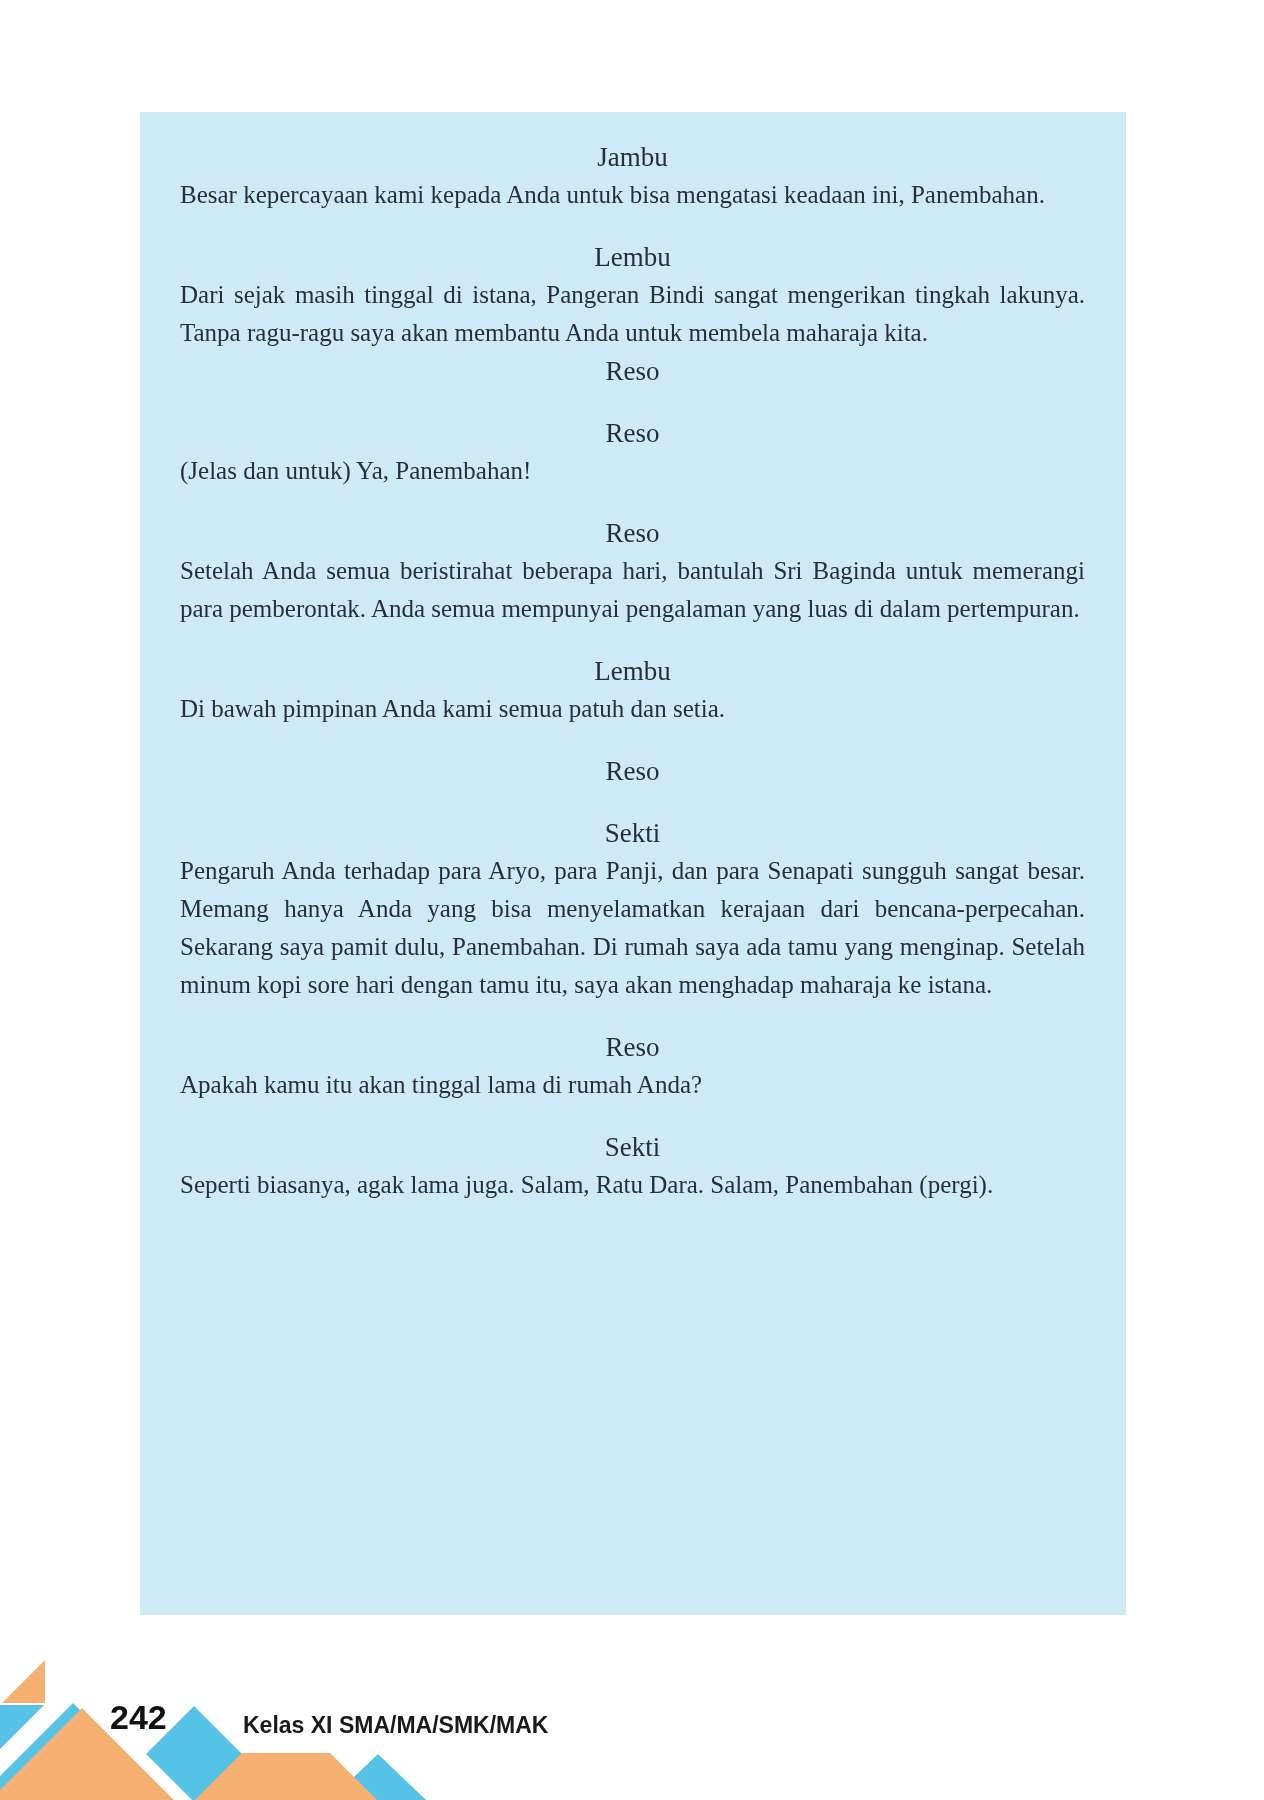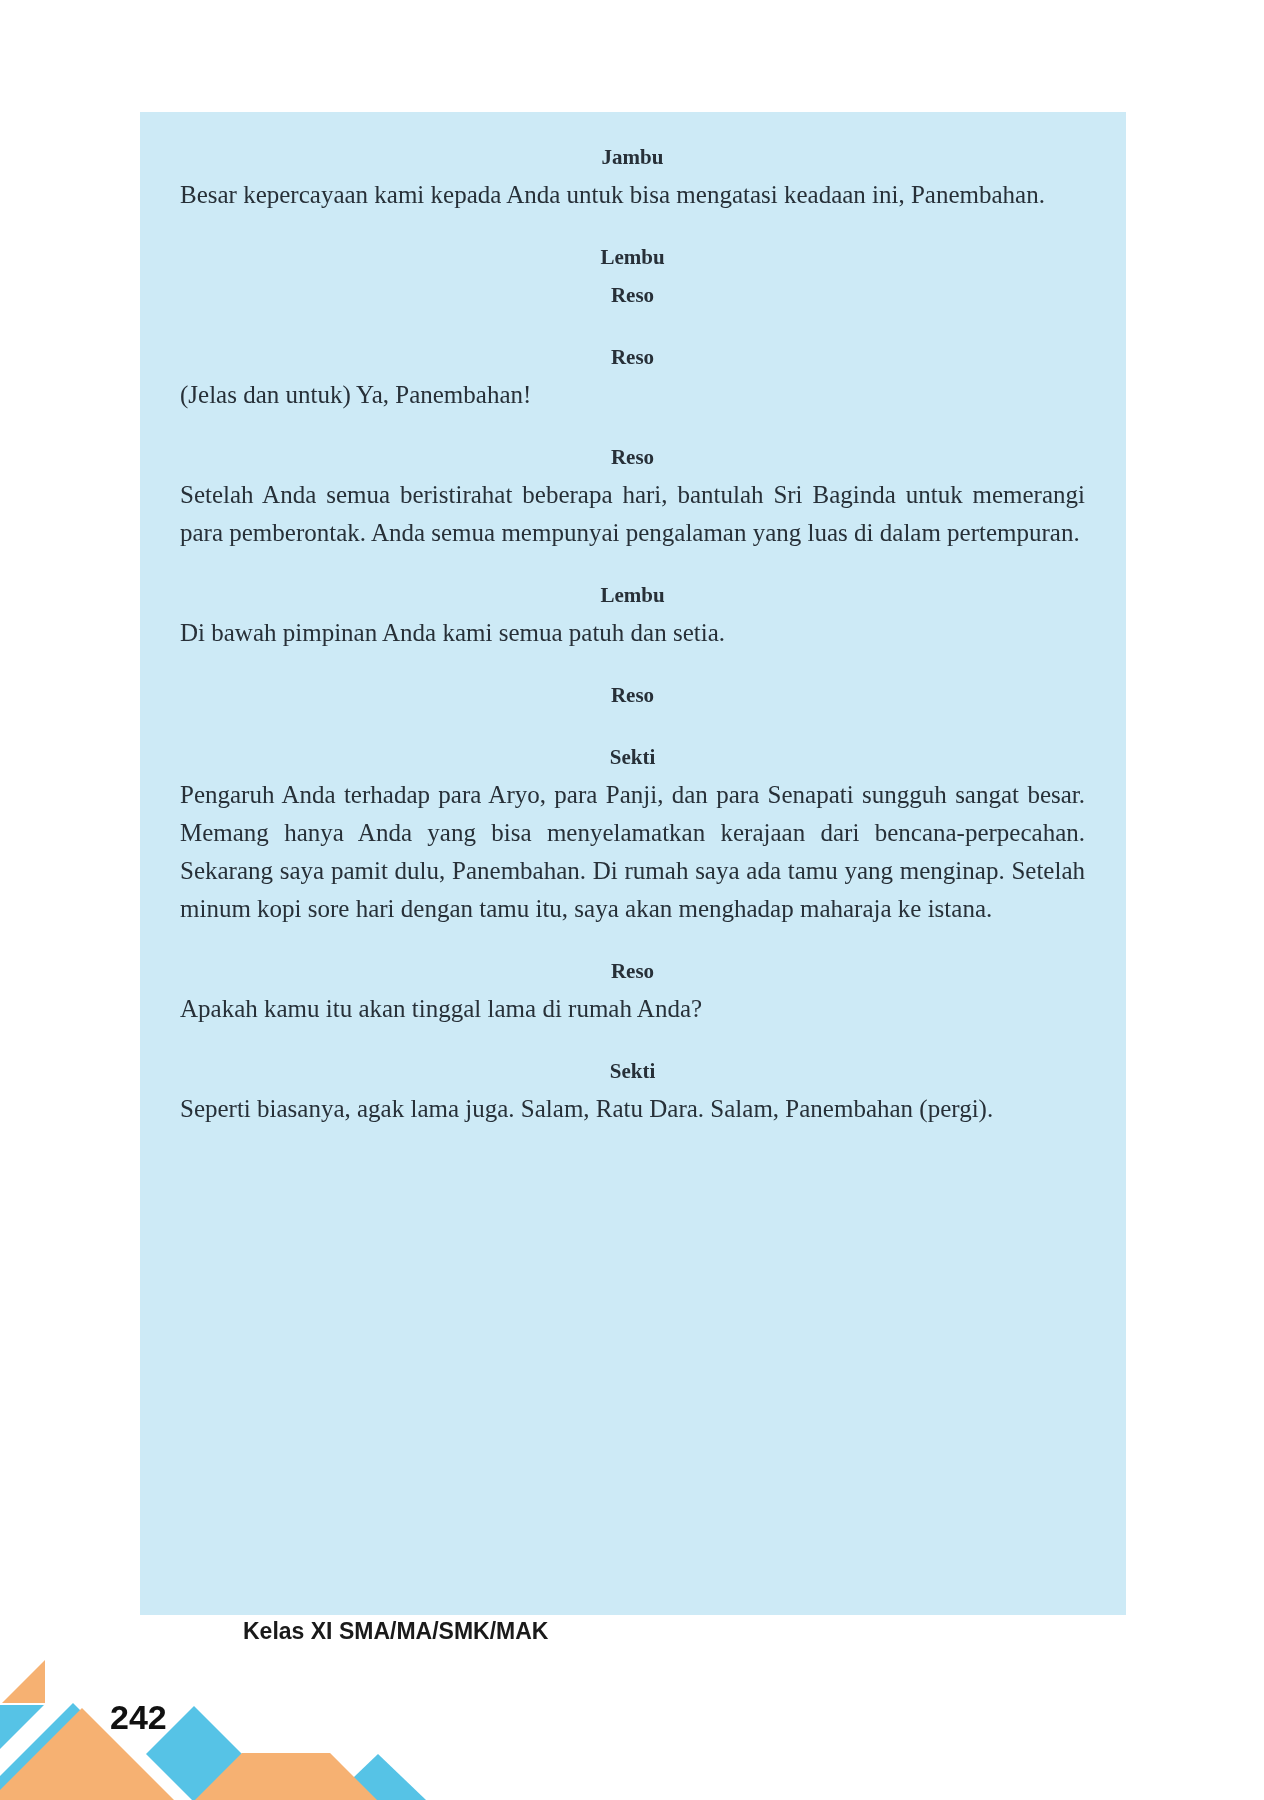--- a/index.html
+++ b/index.html
@@ -17,22 +17,22 @@
     background:var(--box-bg,#cdeaf6);
     box-sizing:border-box;
     padding:2px 41px 0 40px;
   }
   .dialog-block{margin:0;}
   .dialog-block.gap-large{margin-top:24px;}
   .dialog-block.gap-small{margin-top:0;}
   .speaker{
     margin:0;
     text-align:center;
-    font-weight:bold;
-    font-size:21px;
+    font-weight:normal;
+    font-size:27px;
     line-height:38px;
     color:var(--text,#273038);
   }
   .utterance{
     margin:0;
     font-size:25px;
     line-height:38px;
     text-align:justify;
     color:var(--text,#273038);
   }
@@ -57,41 +57,42 @@
     left:110px;top:1700px;
     font-family:"Liberation Sans", sans-serif;
     font-weight:bold;
     font-size:34px;
     line-height:34px;
     color:#111111;
     text-align:right;
   }
   .footer-label{
     position:absolute;
-    left:243px;top:1618px;
+    left:243px;top:1712px;
     font-family:"Liberation Sans", sans-serif;
     font-weight:bold;
     font-size:23px;
     line-height:26px;
     color:#1a1a1a;
   }
 </style>
 </head>
 <body>
 
 <div class="page">
 
   <div class="content-box">
     <div id="dialog">
         <section class="dialog-block gap-large">
           <h3 class="speaker">Jambu</h3>
           <p class="utterance"><span>Besar kepercayaan kami kepada Anda untuk bisa mengatasi keadaan ini, Panembahan.</span></p>
         </section>
         <section class="dialog-block gap-large">
           <h3 class="speaker">Lembu</h3>
+          <p class="utterance"><span>Dari sejak masih tinggal di istana, Pangeran Bindi sangat mengerikan tingkah lakunya. Tanpa ragu-ragu saya akan membantu Anda untuk membela maharaja kita.</span></p>
         </section>
         <section class="dialog-block gap-small">
           <h3 class="speaker">Reso</h3>
         </section>
         <section class="dialog-block gap-large">
           <h3 class="speaker">Reso</h3>
           <p class="utterance"><span>(Jelas dan untuk) Ya, Panembahan!</span></p>
         </section>
         <section class="dialog-block gap-large">
           <h3 class="speaker">Reso</h3>

